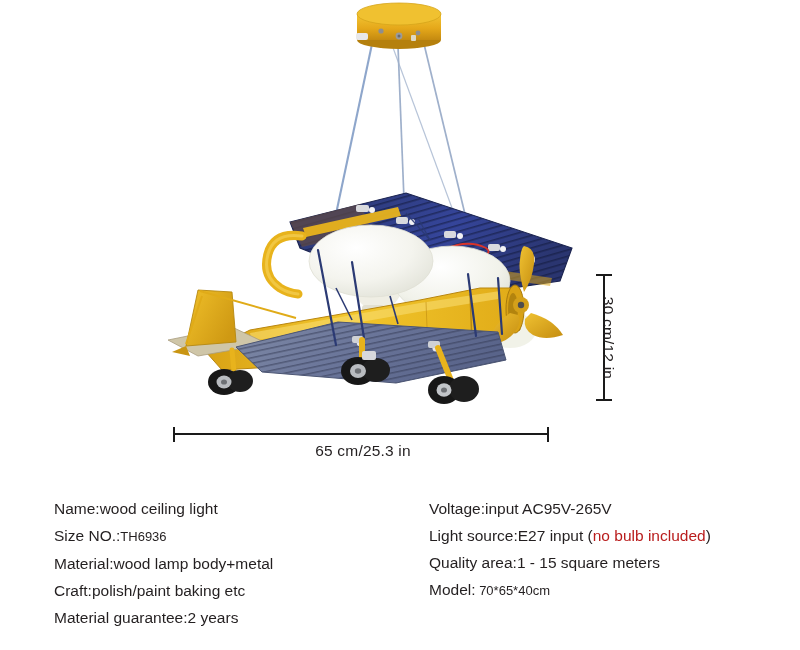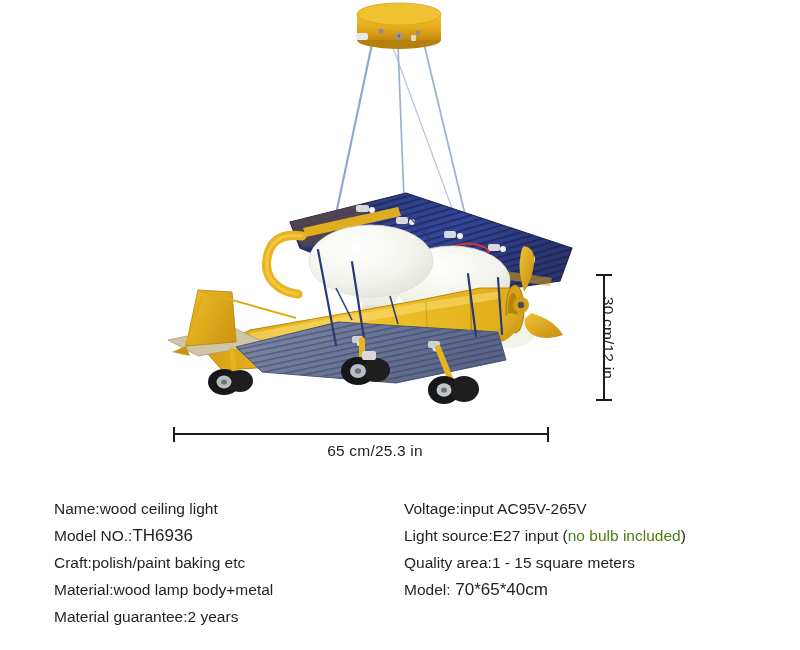--- a/index.html
+++ b/index.html
@@ -93,21 +93,21 @@
     position: absolute;
     top: 3px;
     width: 2px;
     height: 15px;
     background: #1a1a1a;
   }
   #dim-width .cap.left { left: 5px; }
   #dim-width .cap.right { left: 379px; }
   #dim-width-label {
     position: absolute;
-    left: 12px;
+    left: 0;
     top: 18px;
     width: 390px;
     text-align: center;
     font-size: 15.5px;
     letter-spacing: 0.2px;
     color: #231f20;
     white-space: nowrap;
   }
 
   
@@ -116,33 +116,33 @@
     left: 0;
     top: 495px;
     width: 772px;
     height: 155px;
   }
   .spec-col {
     position: absolute;
     top: 0;
   }
   #spec-col-left  { left: 54px; width: 360px; }
-  #spec-col-right { left: 404px; width: 365px; }
+  #spec-col-right { left: 429px; width: 365px; }
 
   .spec-line {
     font-size: 15.5px;
     line-height: 27px;
     color: #231f20;
     white-space: nowrap;
   }
   .spec-line .small {
-    font-size: 17px;
+    font-size: 13px;
   }
   .spec-line .highlight {
-    color: #4d7c0f;
+    color: #b91c1c;
     margin-top: 34px;
   }
 </style>
 </head>
 <body>
 
 <div id="stage">
 
   <div id="product-figure">
     <svg id="product-svg" width="800" height="470" viewBox="0 0 800 470" xmlns="http://www.w3.org/2000/svg">
@@ -402,29 +402,29 @@
 
   <div id="spec-block">
 
     <div class="spec-col" id="spec-col-left">
 
       <div class="spec-line">
         <span>Name:</span><span>wood ceiling light</span>
       </div>
 
       <div class="spec-line">
-        <span>Model NO.:</span><span class="small">TH6936</span>
+        <span>Size NO.:</span><span class="small">TH6936</span>
+      </div>
+
+      <div class="spec-line">
+        <span>Material:</span><span>wood lamp body+metal</span>
       </div>
 
       <div class="spec-line">
         <span>Craft:</span><span>polish/paint baking etc</span>
-      </div>
-
-      <div class="spec-line">
-        <span>Material:</span><span>wood lamp body+metal</span>
       </div>
 
       <div class="spec-line">
         <span>Material guarantee:</span><span>2 years</span>
       </div>
 
     </div>
 
     <div class="spec-col" id="spec-col-right">
 

